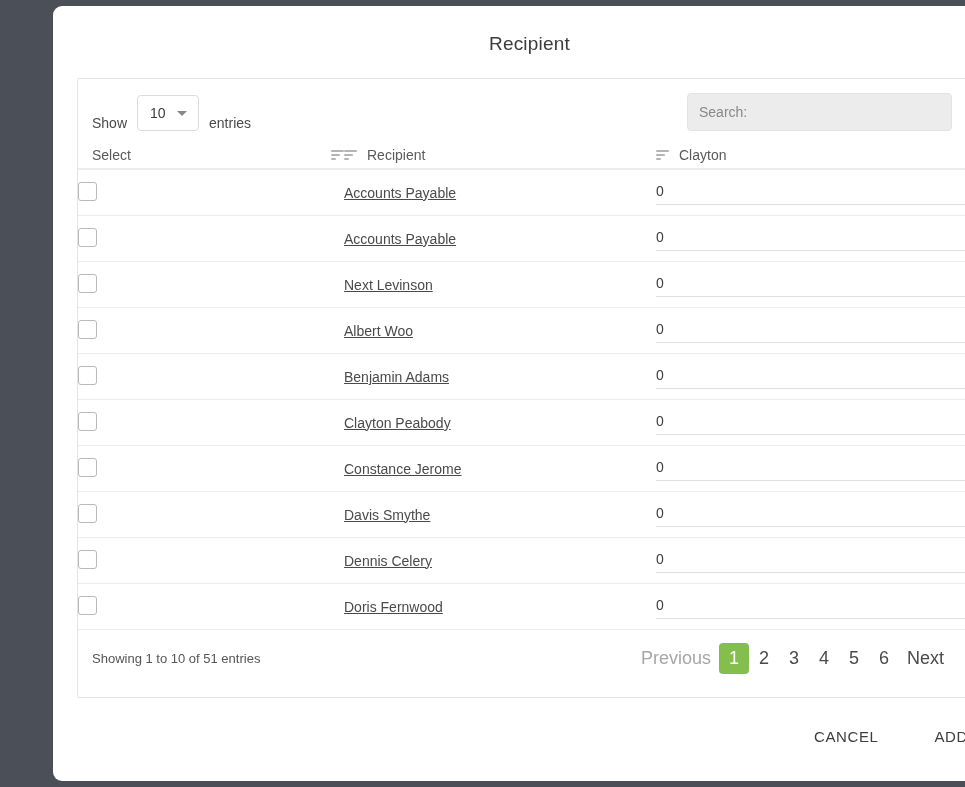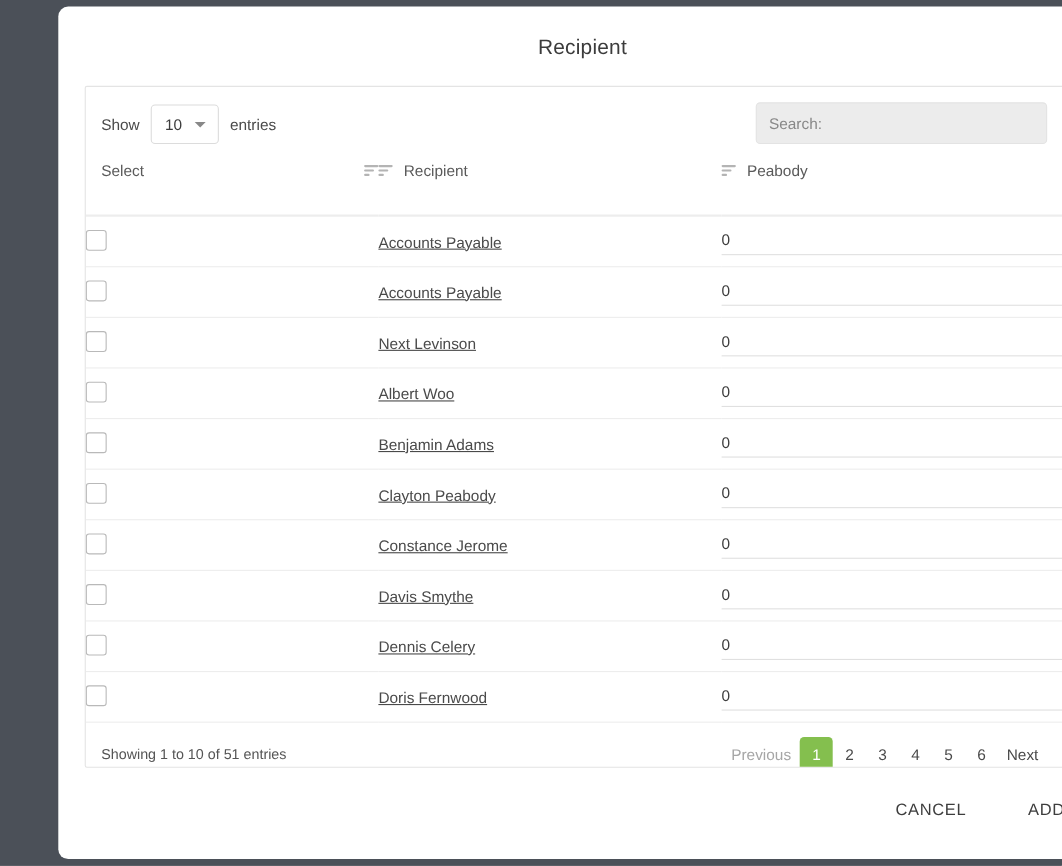--- a/index.html
+++ b/index.html
@@ -64,21 +64,21 @@
   .controls {
     height: 62px;
     position: relative;
   }
 
   .length-group {
     position: absolute;
     left: 14px;
     top: 16px;
     display: flex;
-    align-items: center;
+    align-items: flex-end;
     font-size: 14px;
     color: #4a4a4a;
   }
   .length-label { margin-right: 10px; }
   .length-label.after { margin-right: 0; margin-left: 10px; }
 
   .length-select {
     position: relative;
     width: 62px;
     height: 36px;
@@ -129,21 +129,21 @@
   table.dt {
     width: 100%;
     border-collapse: collapse;
     table-layout: fixed;
   }
   table.dt th {
     font-weight: 400;
     font-size: 14px;
     color: #5a5a5a;
     text-align: left;
-    padding: 6px 0 32px 0;
+    padding: 6px 0 5px 0;
     border-bottom: 2px solid #ededed;
     vertical-align: bottom;
     position: relative;
   }
   .col-select { width: 252px; padding-left: 14px !important; }
   .col-recipient { width: 312px; }
   .col-sequence { width: 326px; }
 
   .th-cell {
     display: flex;
@@ -225,21 +225,21 @@
     display: flex;
     align-items: center;
   }
   .pager a {
     display: inline-flex;
     align-items: center;
     justify-content: center;
     min-width: 30px;
     height: 31px;
     padding: 0 8px;
-    font-size: 14px;
+    font-size: 18px;
     color: #4a4a4a;
     text-decoration: none;
     border-radius: 4px;
     cursor: pointer;
     box-sizing: border-box;
   }
   .pager a.disabled { color: #a6a6a6; cursor: default; }
   .pager a.current {
     background: #84bf4e;
     color: #ffffff;
@@ -344,21 +344,21 @@
                 <span class="th-text">Recipient</span>
               </div>
             </th>
             <th class="col-sequence">
               <div class="th-cell">
                 <span class="sort-icon">
                     <i></i>
                     <i></i>
                     <i></i>
                   </span>
-                <span class="th-text">Peabody</span>
+                <span class="th-text">Clayton</span>
 
               </div>
             </th>
           </tr>
         </thead>
         <tbody id="tbody">
             <tr>
               <td class="cell-select"><span class="cb"></span></td>
               <td>Accounts Payable</td>
               <td><input type="text" class="seq-input" value="0" style=""></td>

